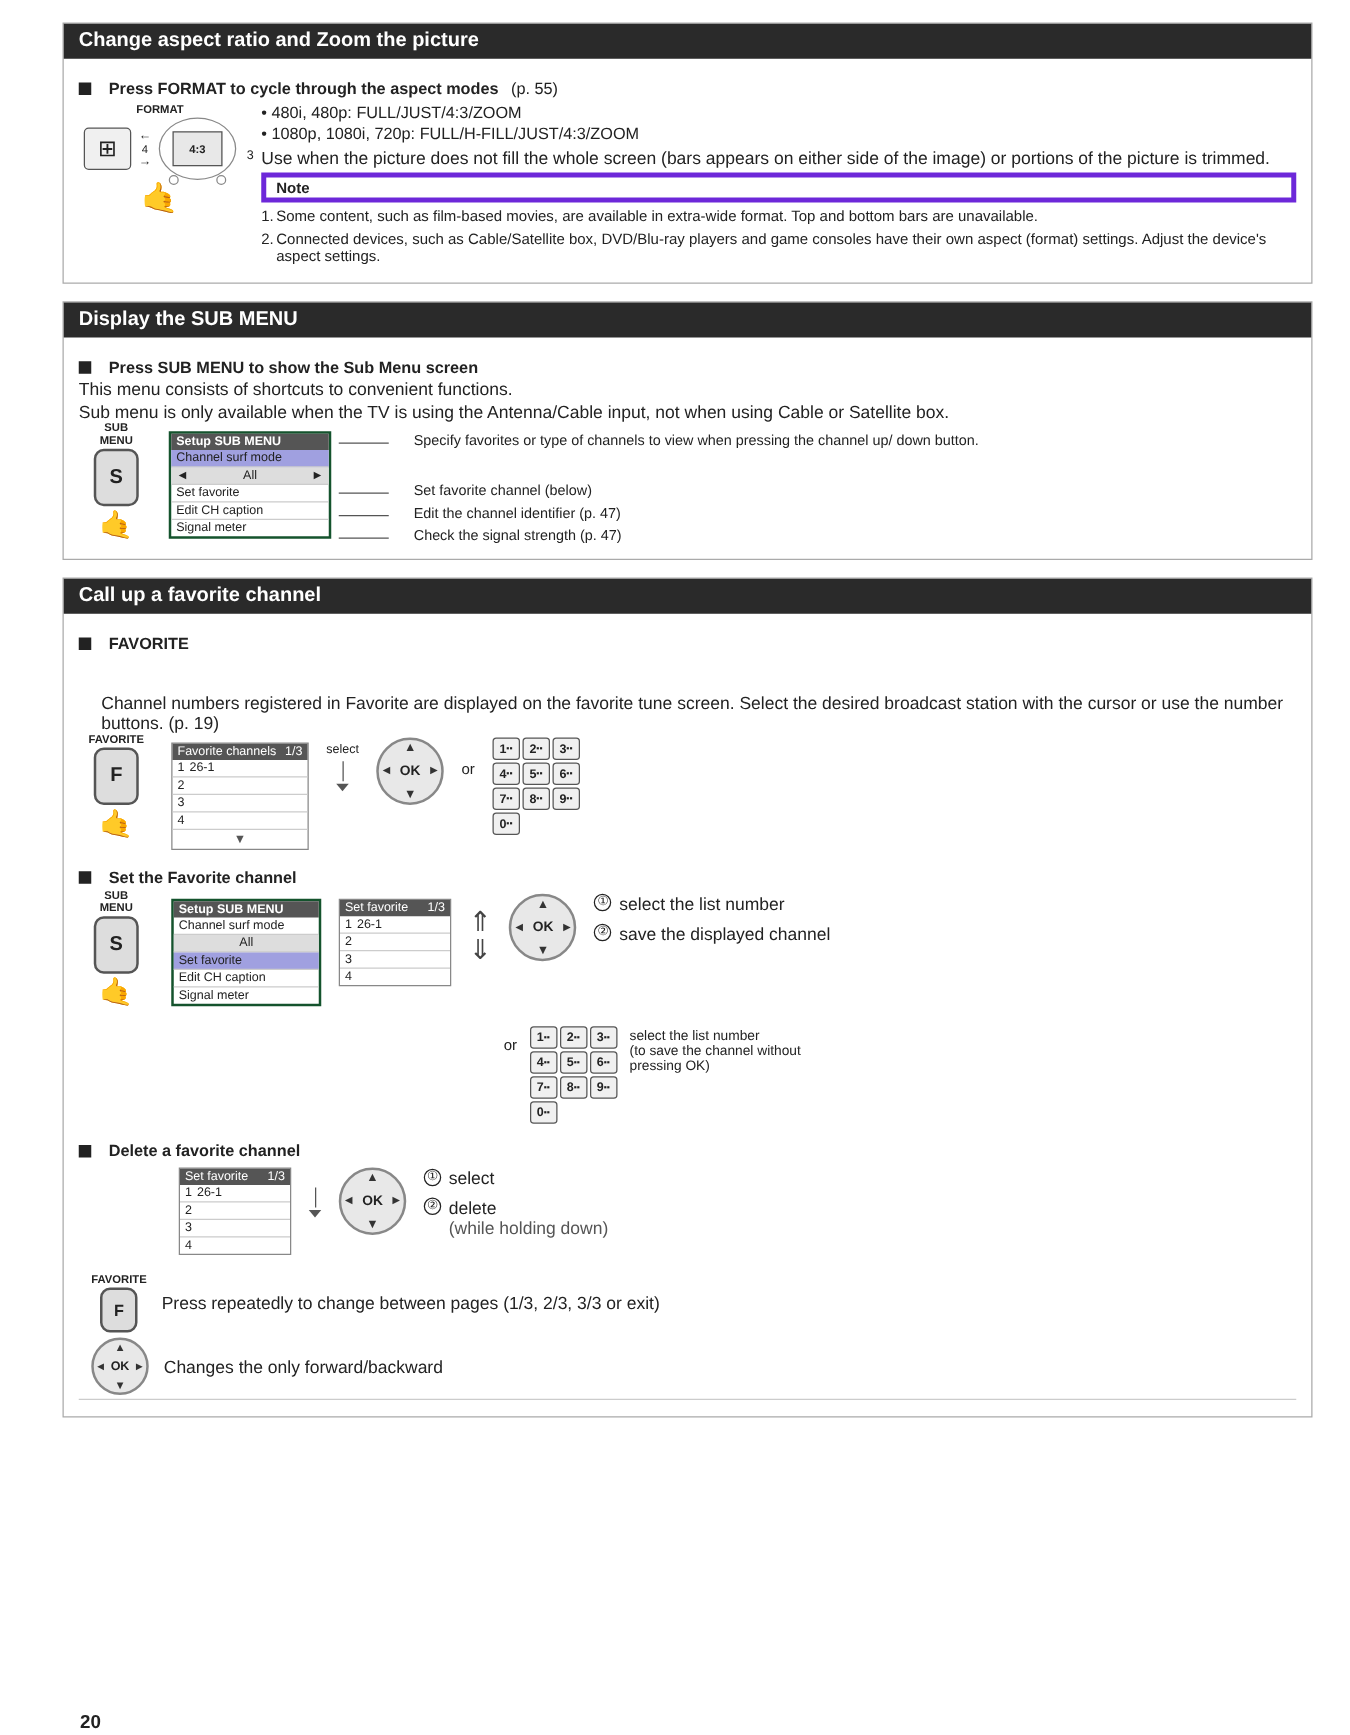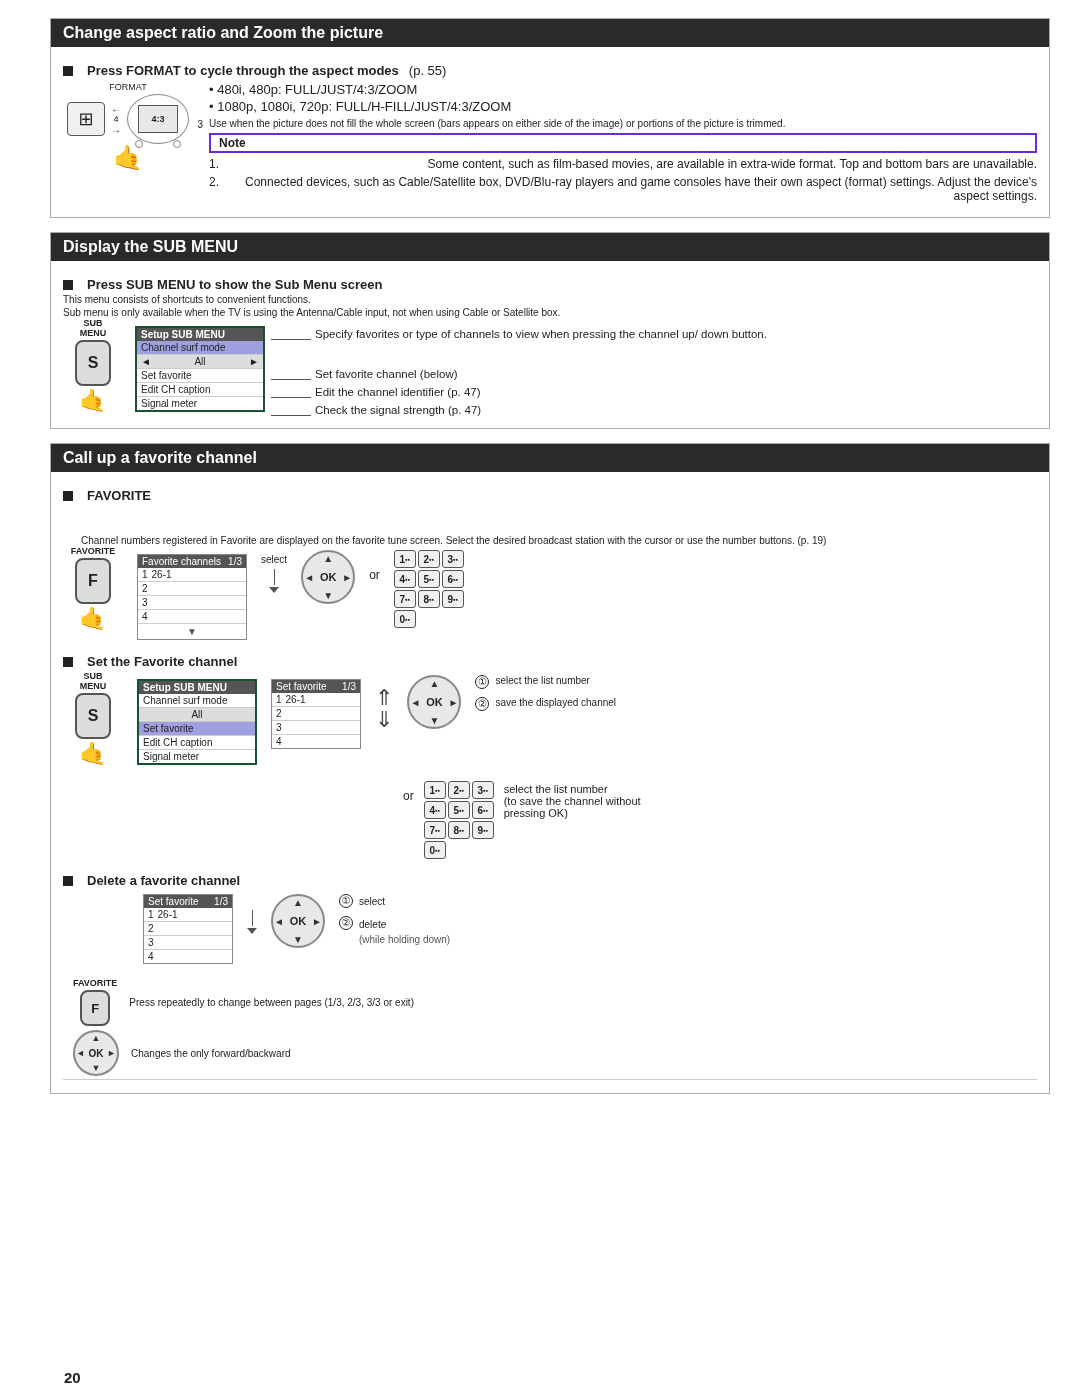--- a/index.html
+++ b/index.html
@@ -29,21 +29,21 @@
     }
 
     .section-content {
       padding: 8px 12px 10px 12px;
     }
 
     .black-square { display: inline-block; width: 10px; height: 10px; background: #222; margin-right: 4px; vertical-align: middle; }
 
     
     .note-box {
-      border: 2px solid #6d28d9;
+      border: 4px solid #6d28d9;
       display: inline-block;
       padding: 1px 8px;
       font-weight: bold;
       font-size: 12px;
       margin-bottom: 4px;
     }
 
     
     .format-btn {
       width: 38px;
@@ -175,28 +175,28 @@
       line-height: 1;
       color: #444;
     }
 
     
     .flex-row { display: flex; align-items: center; gap: 10px; }
 
     
     .pointer-line {
       display: flex;
-      align-items: flex-end;
-      gap: 4px;
+      align-items: flex-start;
+      gap: 20px;
       margin-bottom: 2px;
     }
     .pointer-line .dash { border-top: 1px solid #555; width: 40px; margin-top: 7px; }
     .pointer-line .text { font-size: 11.5px; }
 
-    .small-text { font-size: 10px; }
+    .small-text { font-size: 14px; }
 
     
     .page-num {
       position: absolute;
       left: 14px;
       bottom: 20px;
       font-size: 15px;
       font-weight: bold;
     }
 
@@ -210,21 +210,21 @@
       width: 14px;
       height: 14px;
       border: 1.5px solid #222;
       border-radius: 50%;
       text-align: center;
       line-height: 12px;
       font-size: 10px;
       margin-right: 2px;
     }
 
-    .note-list { list-style: none; padding: 0; text-align: right; }
+    .note-list { list-style: none; padding: 0; }
     .note-list li { padding-left: 12px; position: relative; margin-bottom: 4px; font-size: 12px; }
     .note-list li::before { content: attr(data-num)'.'; position: absolute; left: 0; }
 
     .indent { padding-left: 18px; margin-top: 32px; }
     .mb2 { margin-bottom: 2px; }
     .mb4 { margin-bottom: 4px; }
 
     
     .thin-hr { border: none; border-top: 1px solid #ccc; margin: 3px 0; }
   </style>
@@ -241,21 +241,21 @@
 
     <div class="flex-row mb4">
       <span class="black-square"></span>
       <strong>Press FORMAT to cycle through the aspect modes</strong>
       <span>(p. 55)</span>
     </div>
 
     <div class="flex-row" style="align-items:flex-start; gap:16px;">
 
       <div style="display:flex; flex-direction:column; align-items:center; min-width:130px;">
-        <div style="font-size:9px; font-weight:normal; text-align:center; margin-bottom:2px;">FORMAT</div>
+        <div style="font-size:9px; font-weight:bold; text-align:center; margin-bottom:2px;">FORMAT</div>
         <div style="display:flex; align-items:center; gap:6px; margin-bottom:4px;">
 
           <div class="format-btn">
             <span style="font-size:18px;">⊞</span>
           </div>
 
           <div style="display:flex; flex-direction:column; align-items:center; font-size:10px;">
             <span>←</span>
             <span style="font-size:9px;">4</span>
             <span>→</span>

